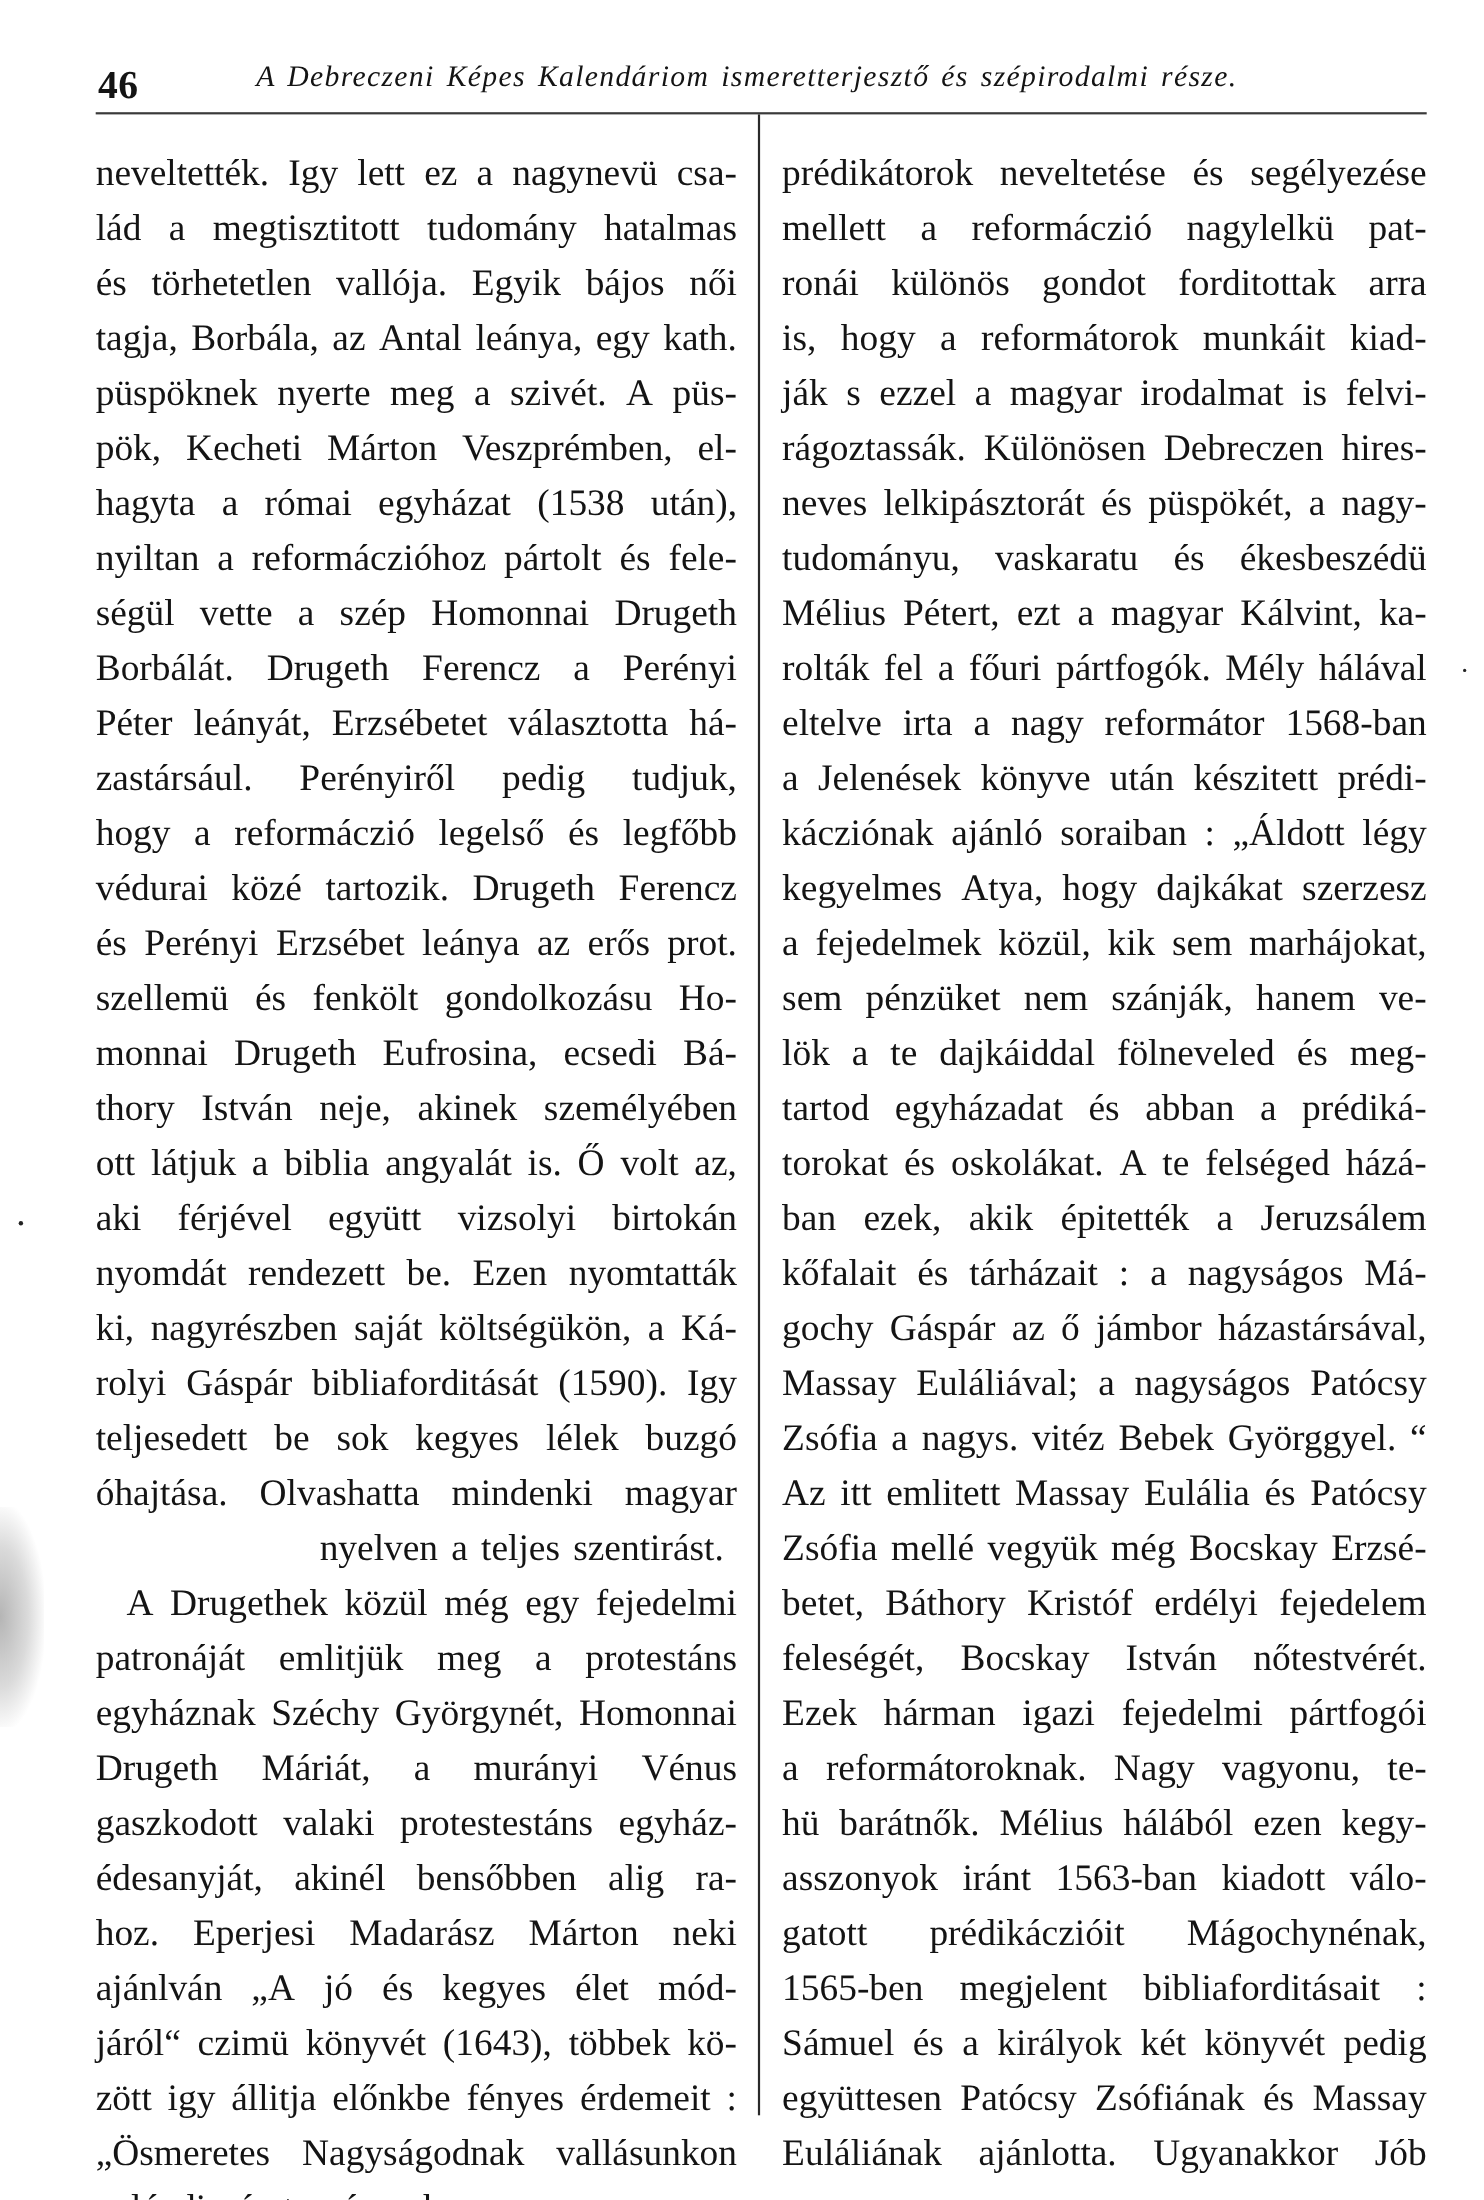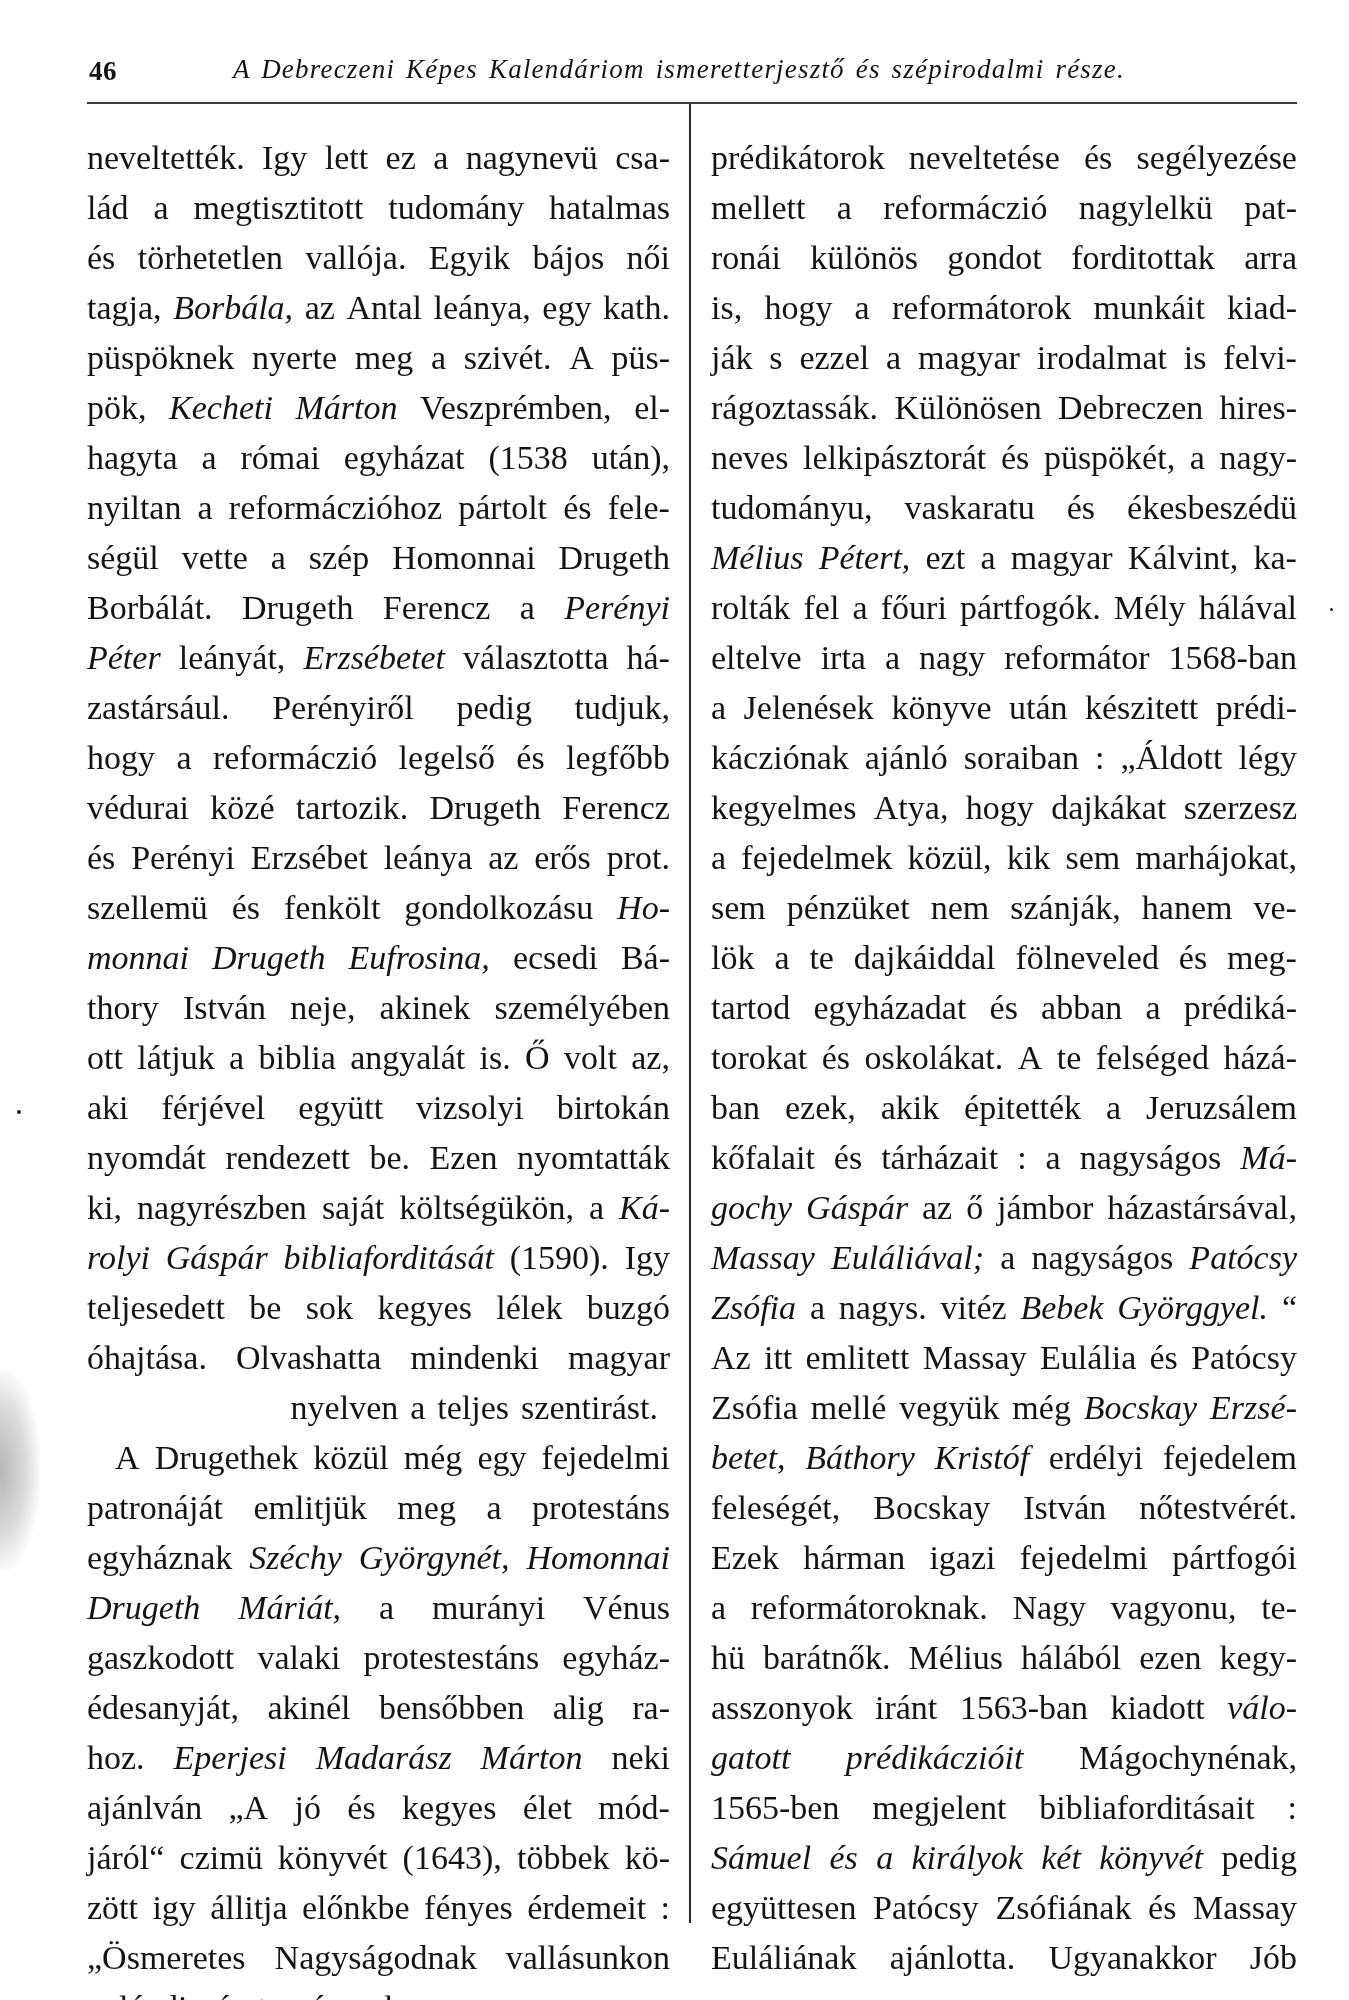--- a/index.html
+++ b/index.html
@@ -1,33 +1,33 @@
 <!DOCTYPE html>
 <html><head>
 <meta charset="utf-8">
 <style>
   html, body { margin: 0; padding: 0; background: #ffffff; }
   body { width: 1349px; height: 2000px; position: relative; overflow: hidden;
          font-family: "Liberation Serif", "DejaVu Serif", serif; color: #141414; }
   .page { position: absolute; left: 0; top: 0; width: 1349px; height: 2000px; }
   .header { position: absolute; left: 87px; top: 48px; width: 1210px; height: 50px; }
-  .page-number { position: absolute; left: 2px; top: 8px; font-size: 27px; font-weight: bold; letter-spacing: 0.5px; }
+  .page-number { position: absolute; left: 2px; top: 8px; font-size: 36px; font-weight: bold; letter-spacing: 0.5px; }
   .running-title { position: absolute; left: 146px; top: 6px; font-size: 27px; font-style: italic; letter-spacing: 1.2px; word-spacing: 3px; white-space: nowrap; }
   .header-rule { position: absolute; left: 87px; top: 102px; width: 1210px; height: 0; border-top: 2px solid #3a3a3a; }
   .column-divider { position: absolute; left: 689px; top: 104px; width: 0; height: 820px; border-left: 2px solid #2a2a2a; height: 1819px; }
   .column { position: absolute; top: 133px; }
   .col-left { left: 87px; width: 583px; }
   .col-right { left: 711px; width: 586px; }
   .line { display: block; height: 50px; line-height: 50px; font-size: 34px; text-align: justify; text-align-last: justify; white-space: nowrap; overflow: visible; }
   .line.indent { padding-left: 28px; }
   .line-inner { display: flex; justify-content: space-between; width: 100%; }
   .line-inner.left { justify-content: flex-end; }
   .line-inner.left .w { margin-right: 12px; }
   .w { white-space: nowrap; }
-  .it { font-style: italic; }
+  .it { }
   .scan-shadow { position: absolute; left: 0; top: 1370px; width: 40px; height: 200px;
                  background: radial-gradient(ellipse at left center, rgba(120,120,120,0.55) 0%, rgba(150,150,150,0.35) 45%, rgba(255,255,255,0) 75%); }
   .speck { position: absolute; width: 4px; height: 4px; border-radius: 50%; background: #222; }
 </style>
 </head>
 <body>
 
 <div class="page">
   <div class="header">
     <span class="page-number">46</span>

